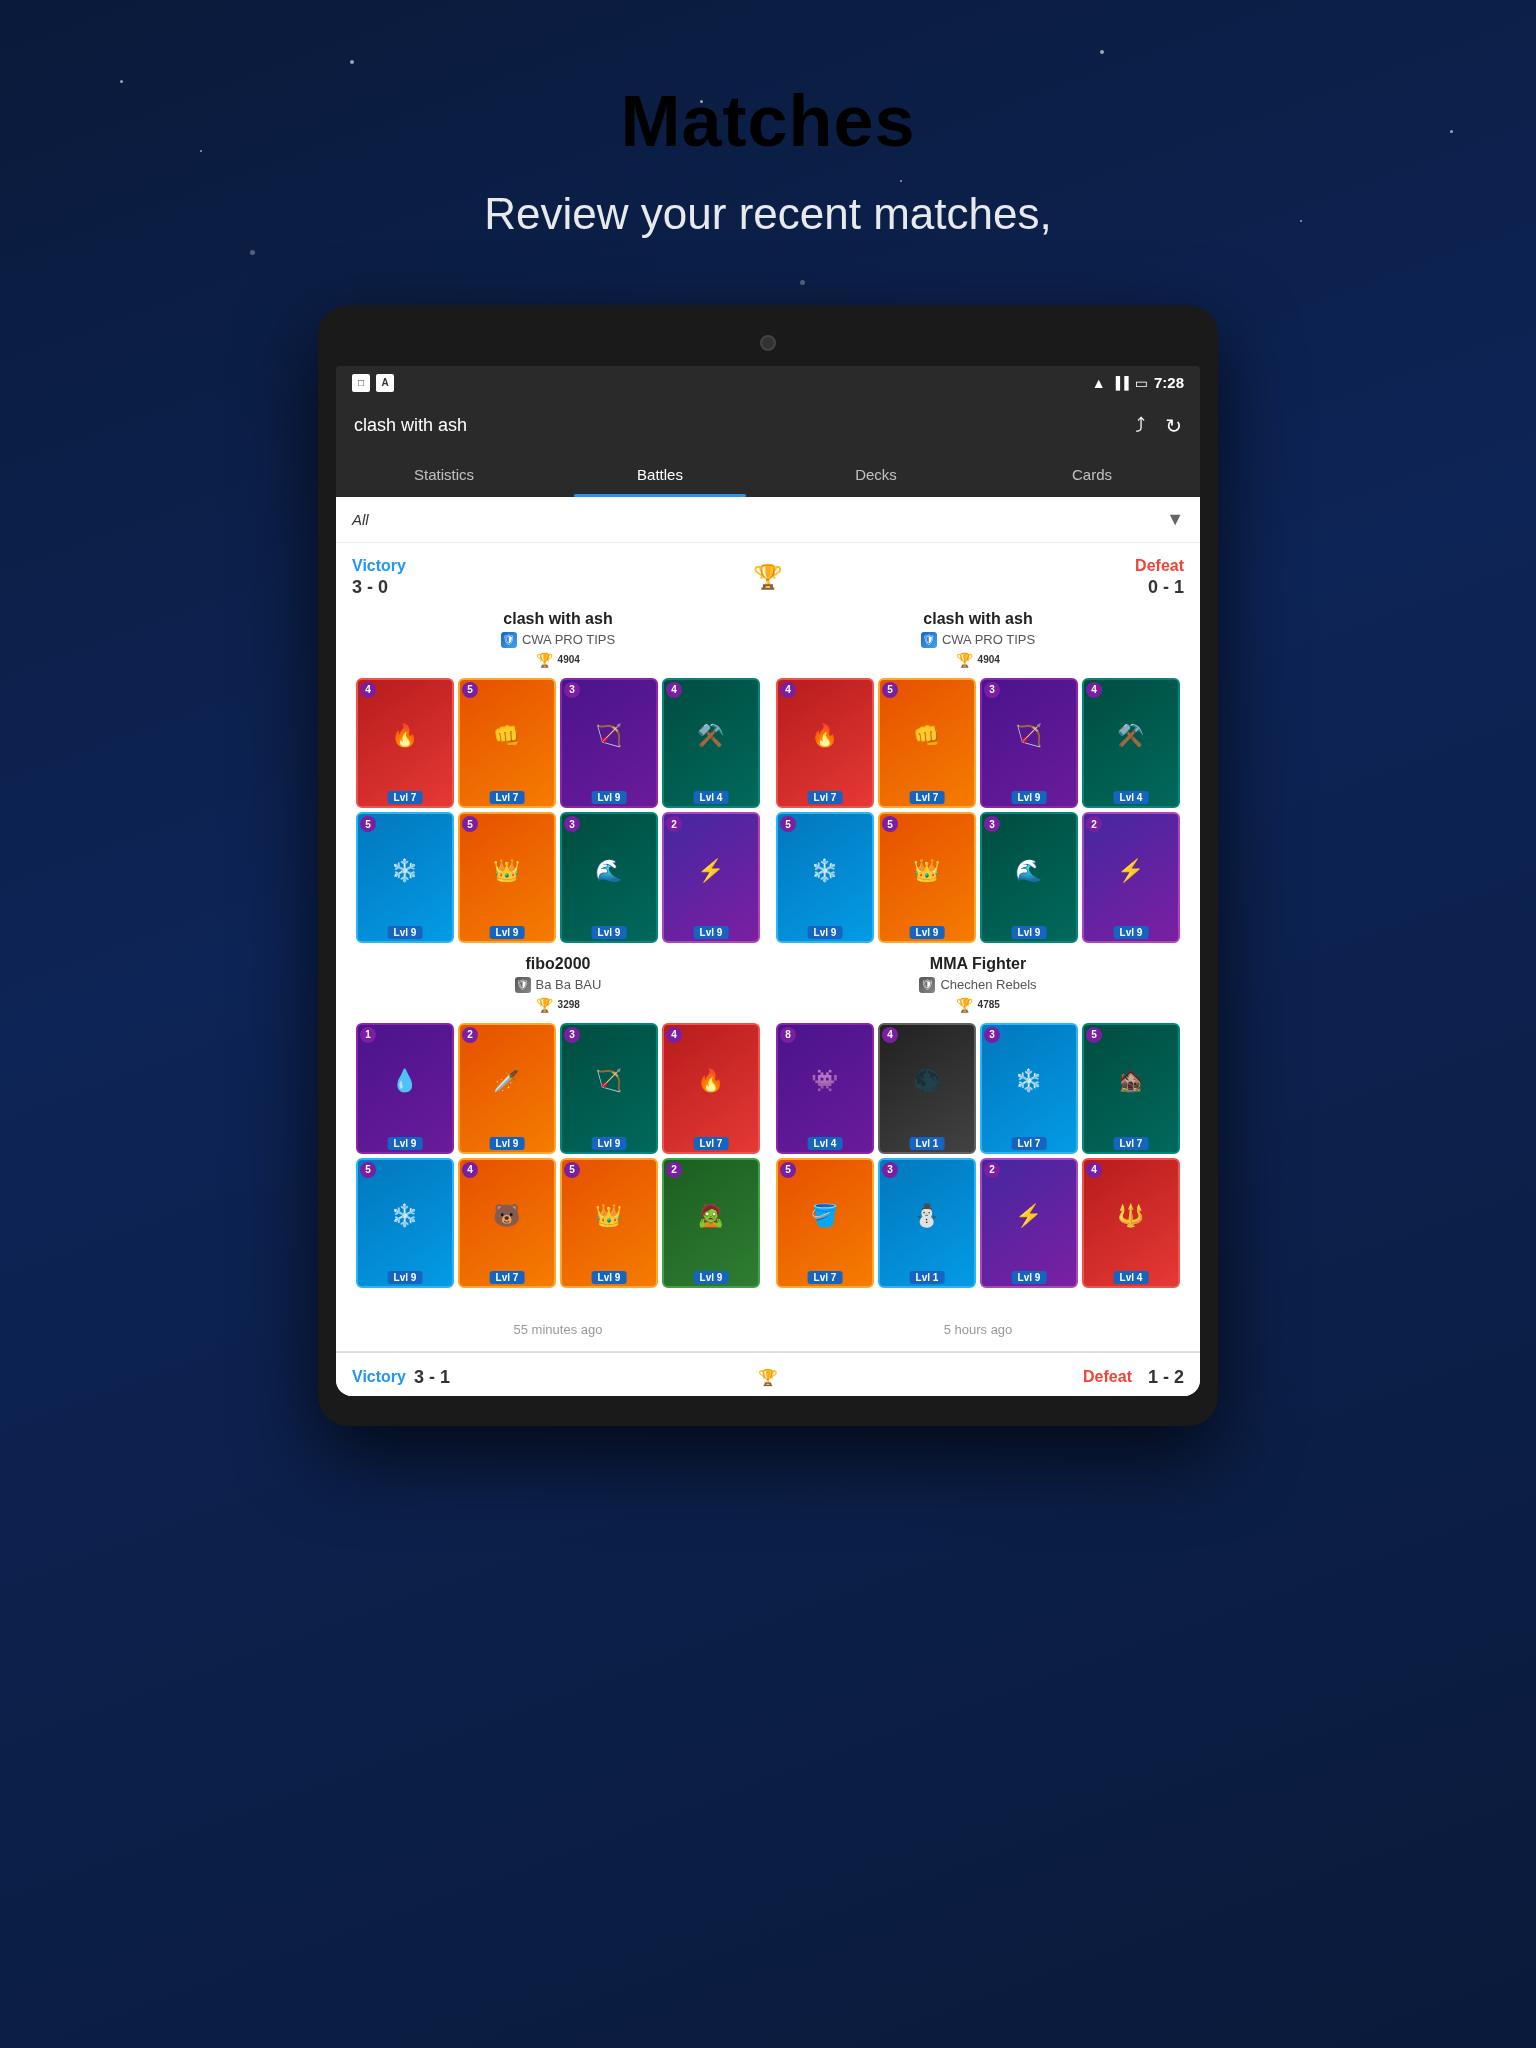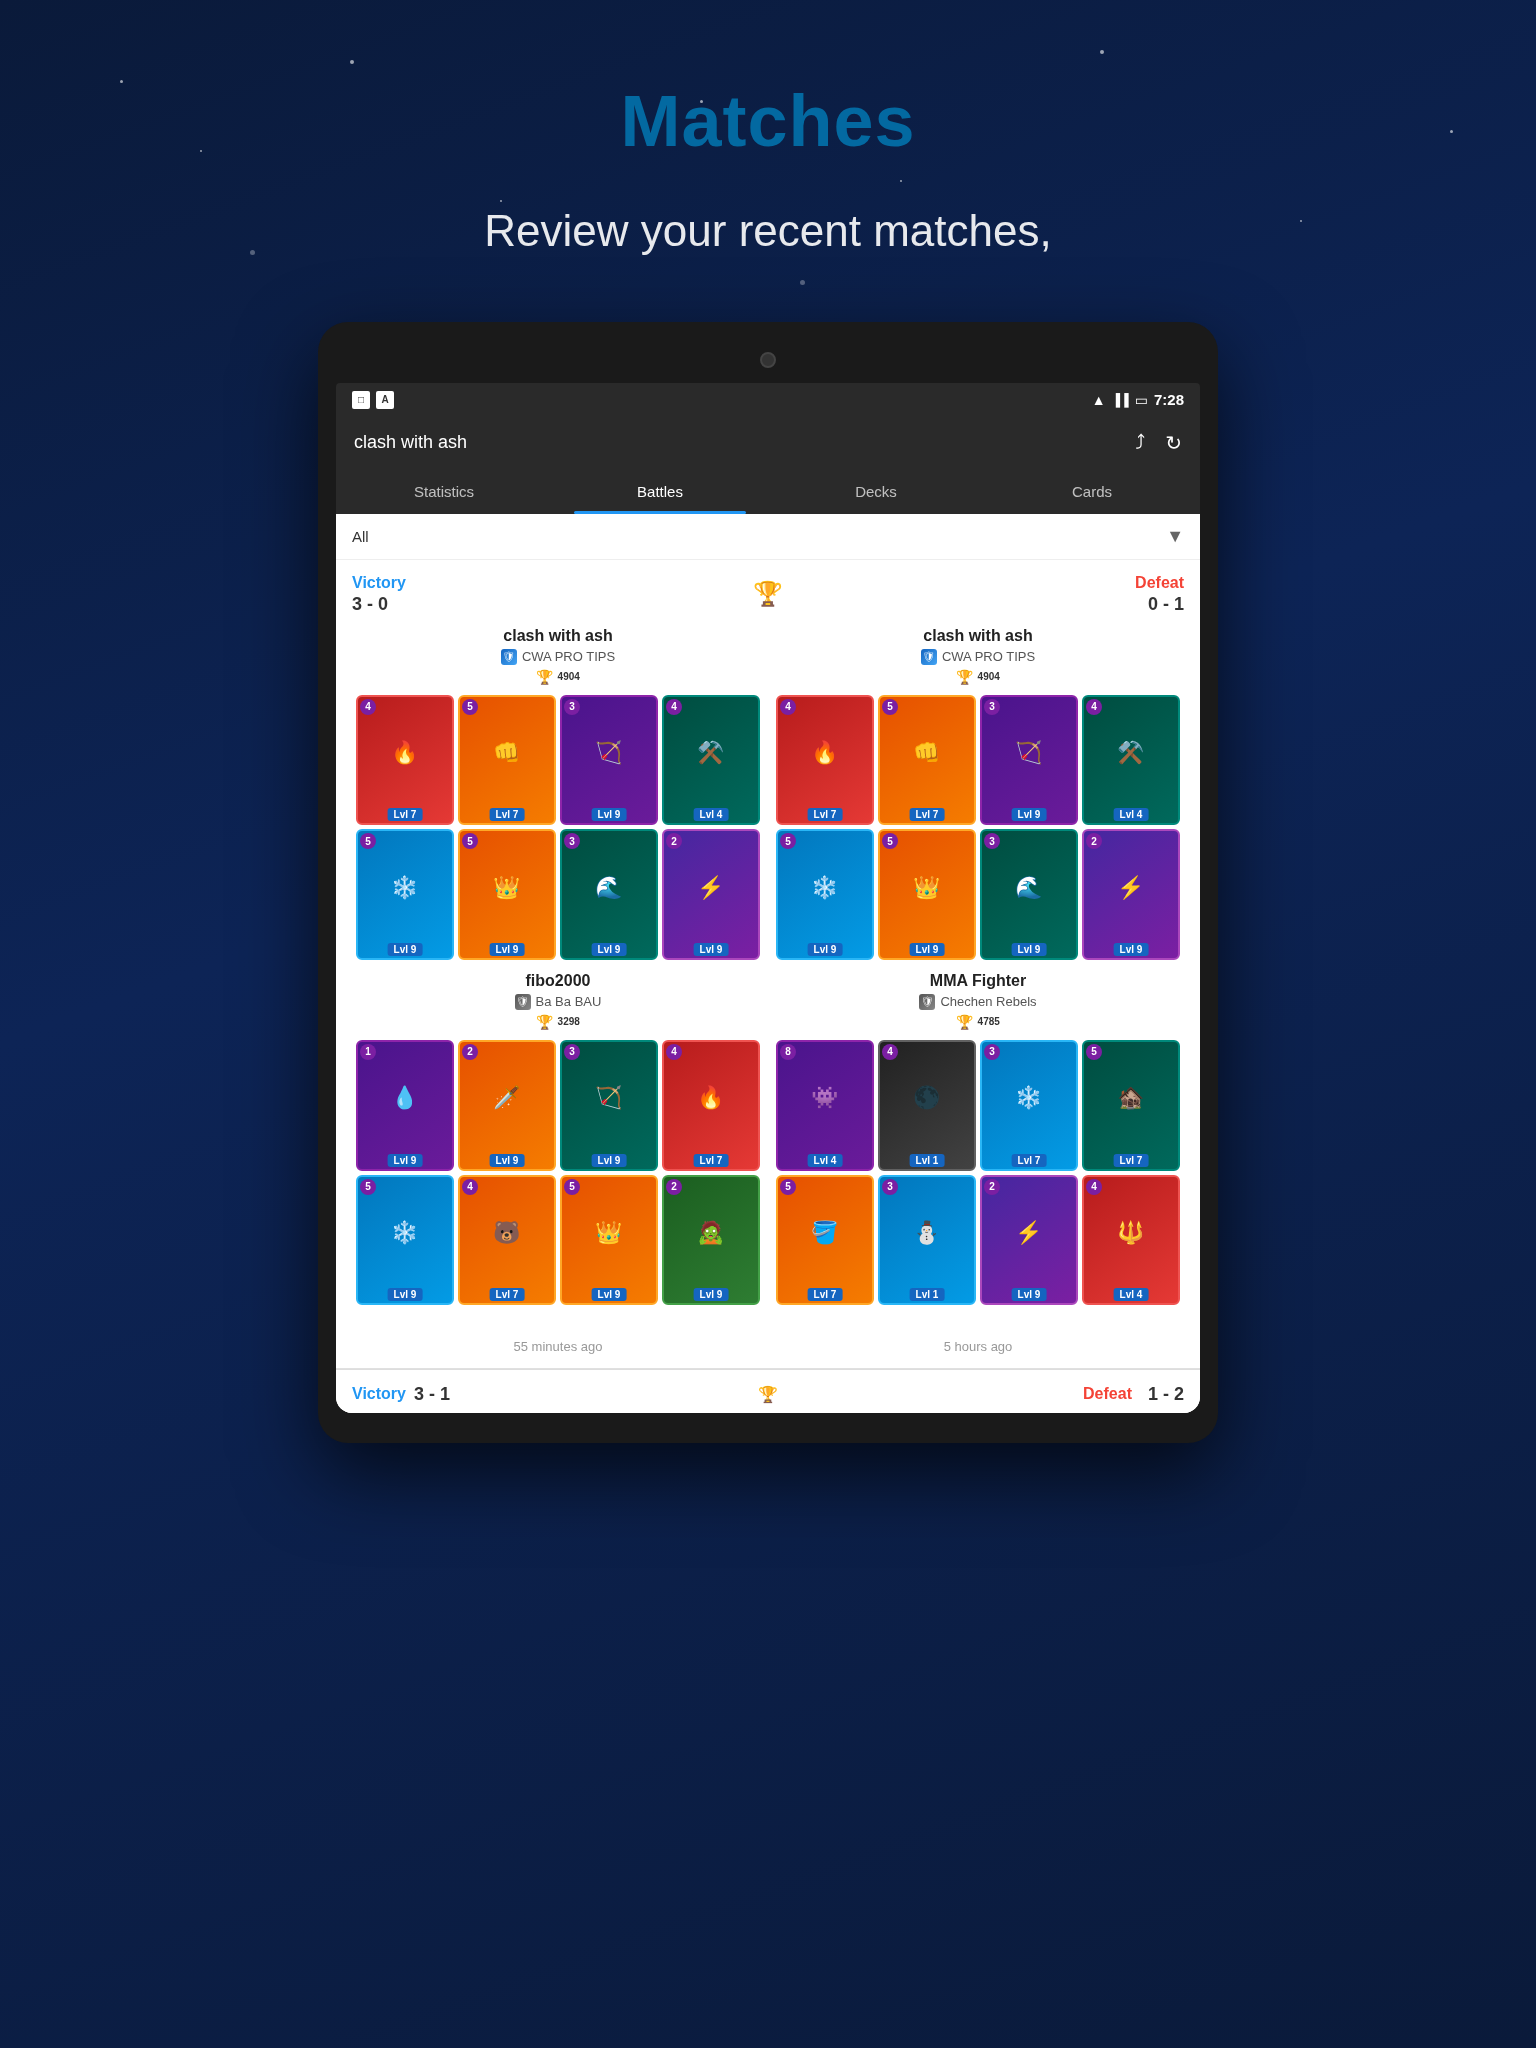--- a/index.html
+++ b/index.html
@@ -29,23 +29,23 @@
     
     .header-area {
       text-align: center;
       padding: 80px 100px 60px;
       position: relative;
       z-index: 2;
     }
     .header-title {
       font-size: 72px;
       font-weight: 900;
-      color: #0369a1;
+      color: #000000;
       letter-spacing: 1px;
-      margin-bottom: 38px;
+      margin-bottom: 21px;
     }
     .header-subtitle {
       font-size: 44px;
       font-weight: 400;
       color: rgba(255,255,255,0.9);
       line-height: 1.4;
     }
 
     
     .device-frame {
@@ -165,20 +165,21 @@
     }
 
     
     .filter-row {
       background: white;
       padding: 12px 16px;
       display: flex;
       align-items: center;
       justify-content: space-between;
       border-bottom: 1px solid #eee;
+      font-style: italic;
     }
     .filter-select {
       font-size: 15px;
       color: #333;
       border: none;
       background: transparent;
       cursor: pointer;
     }
     .filter-arrow { color: #666; font-size: 18px; }
 

